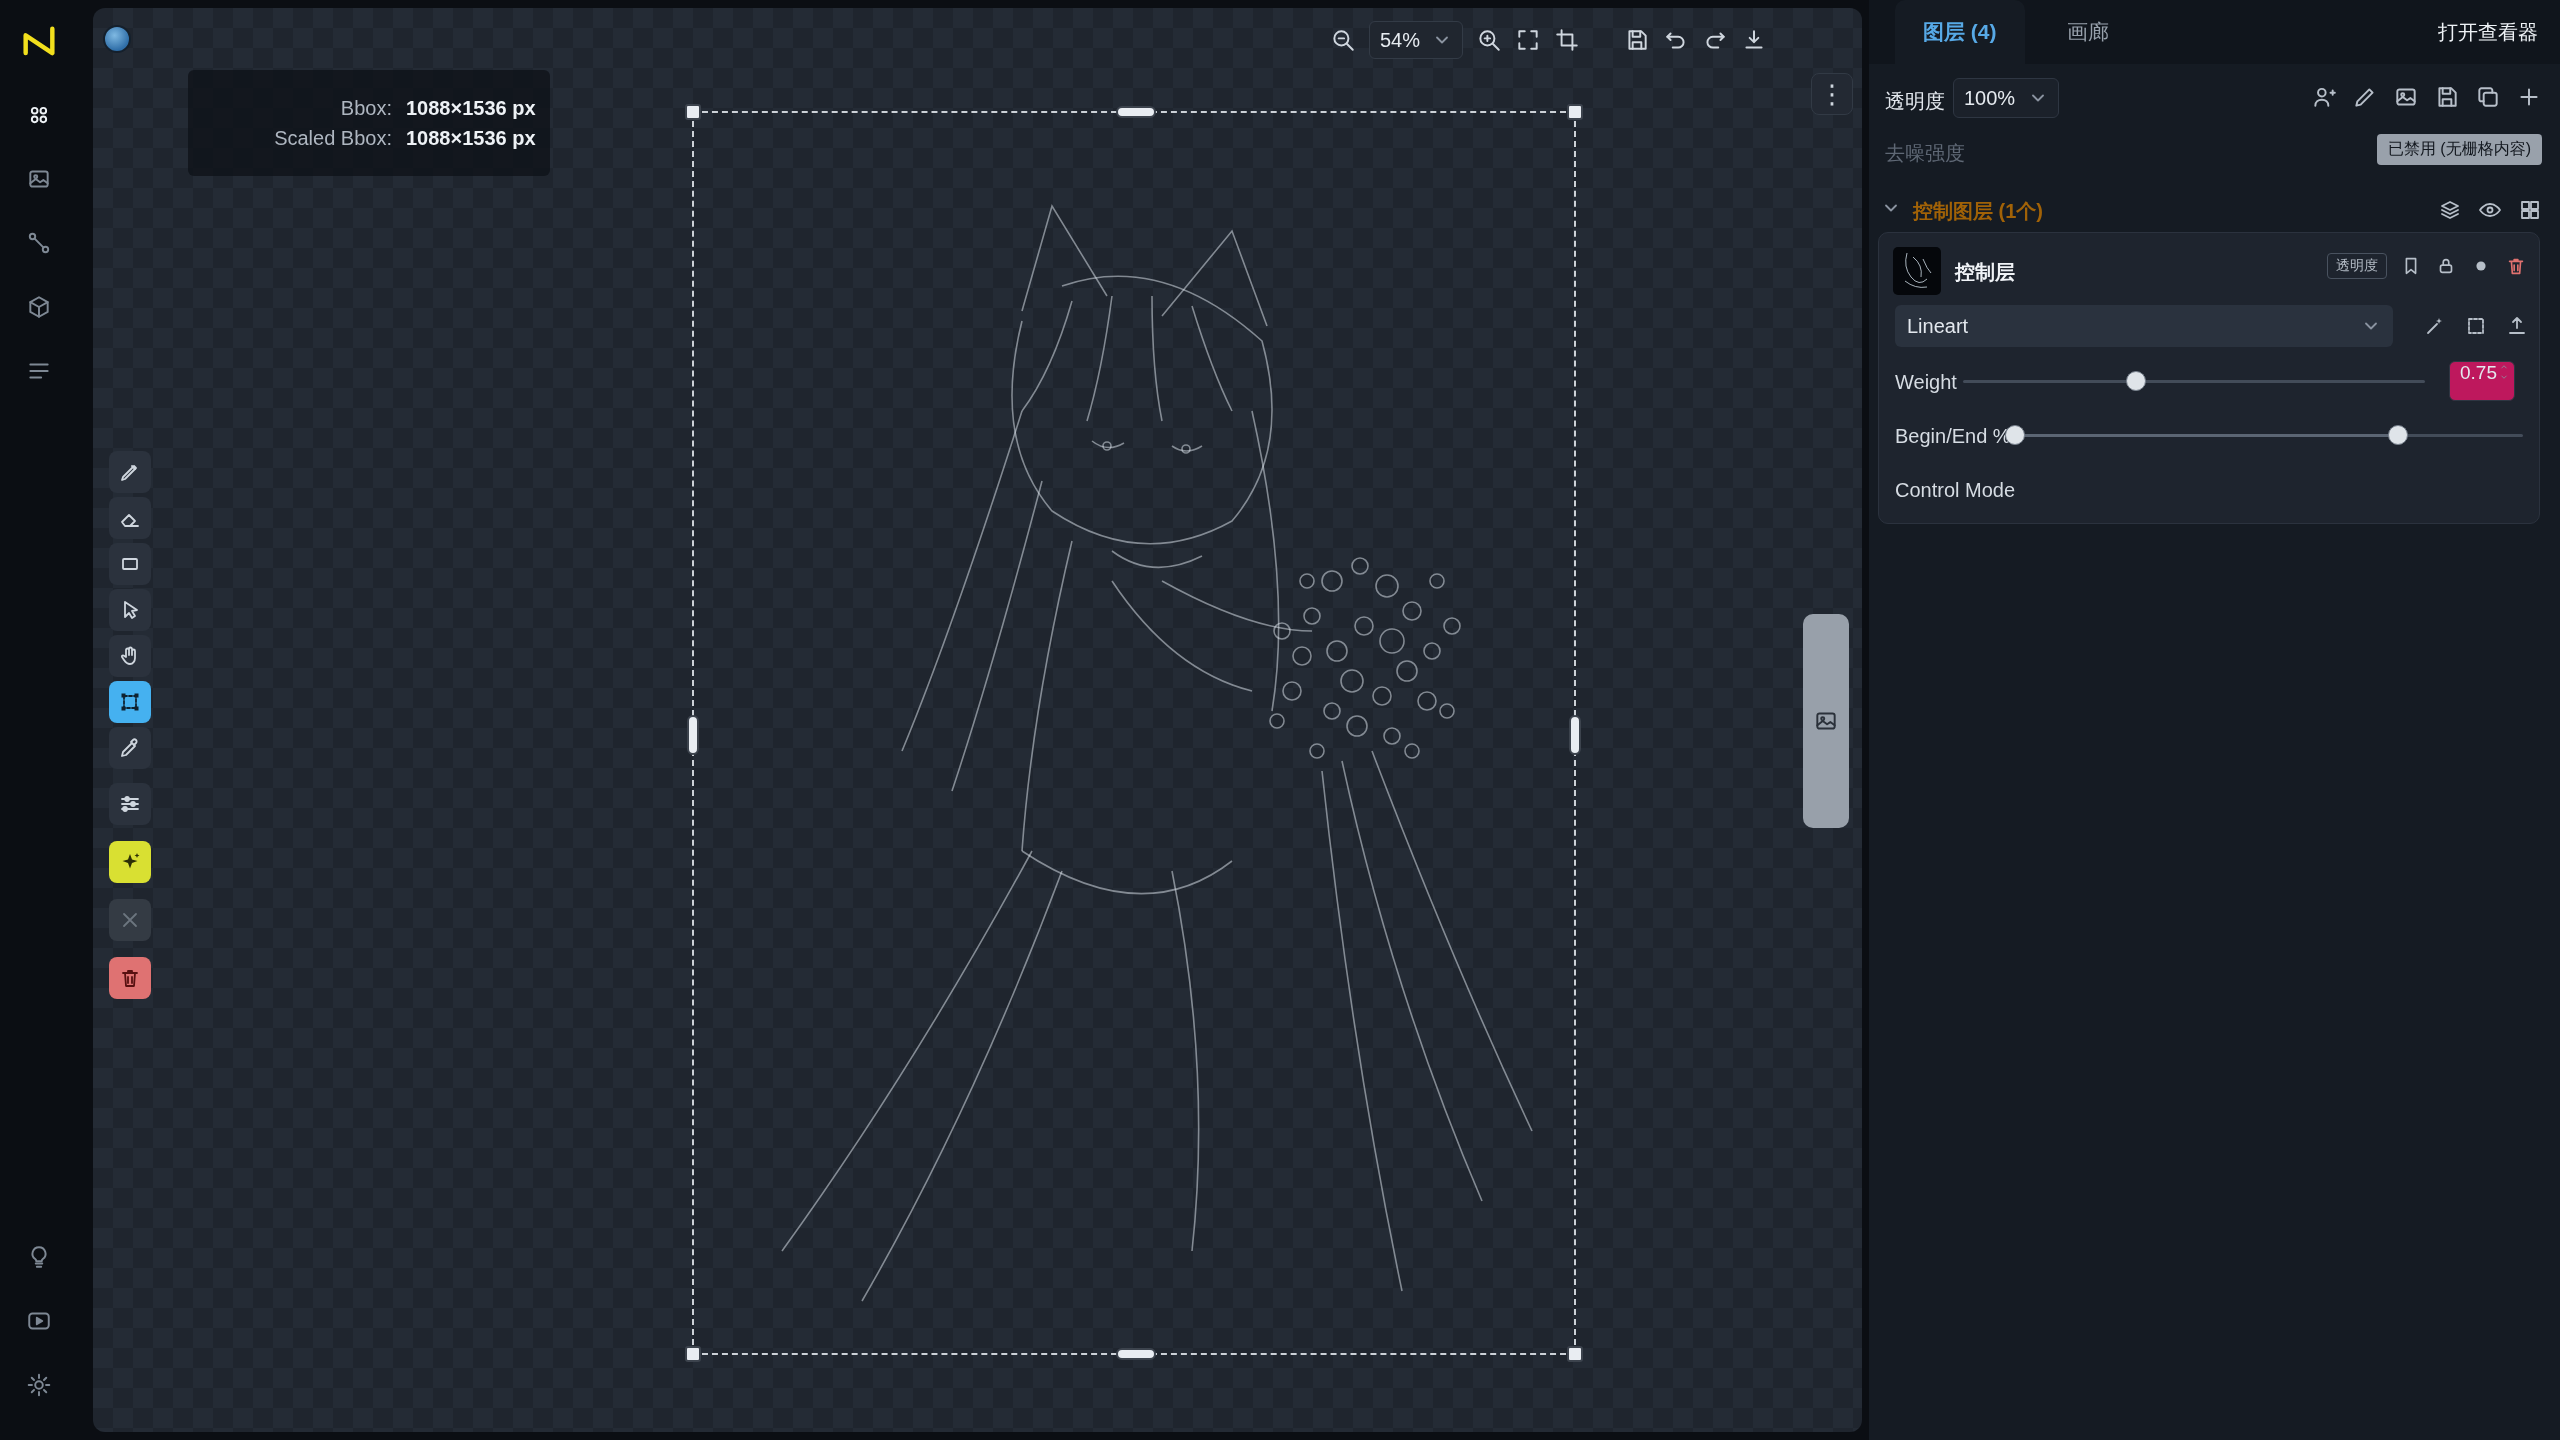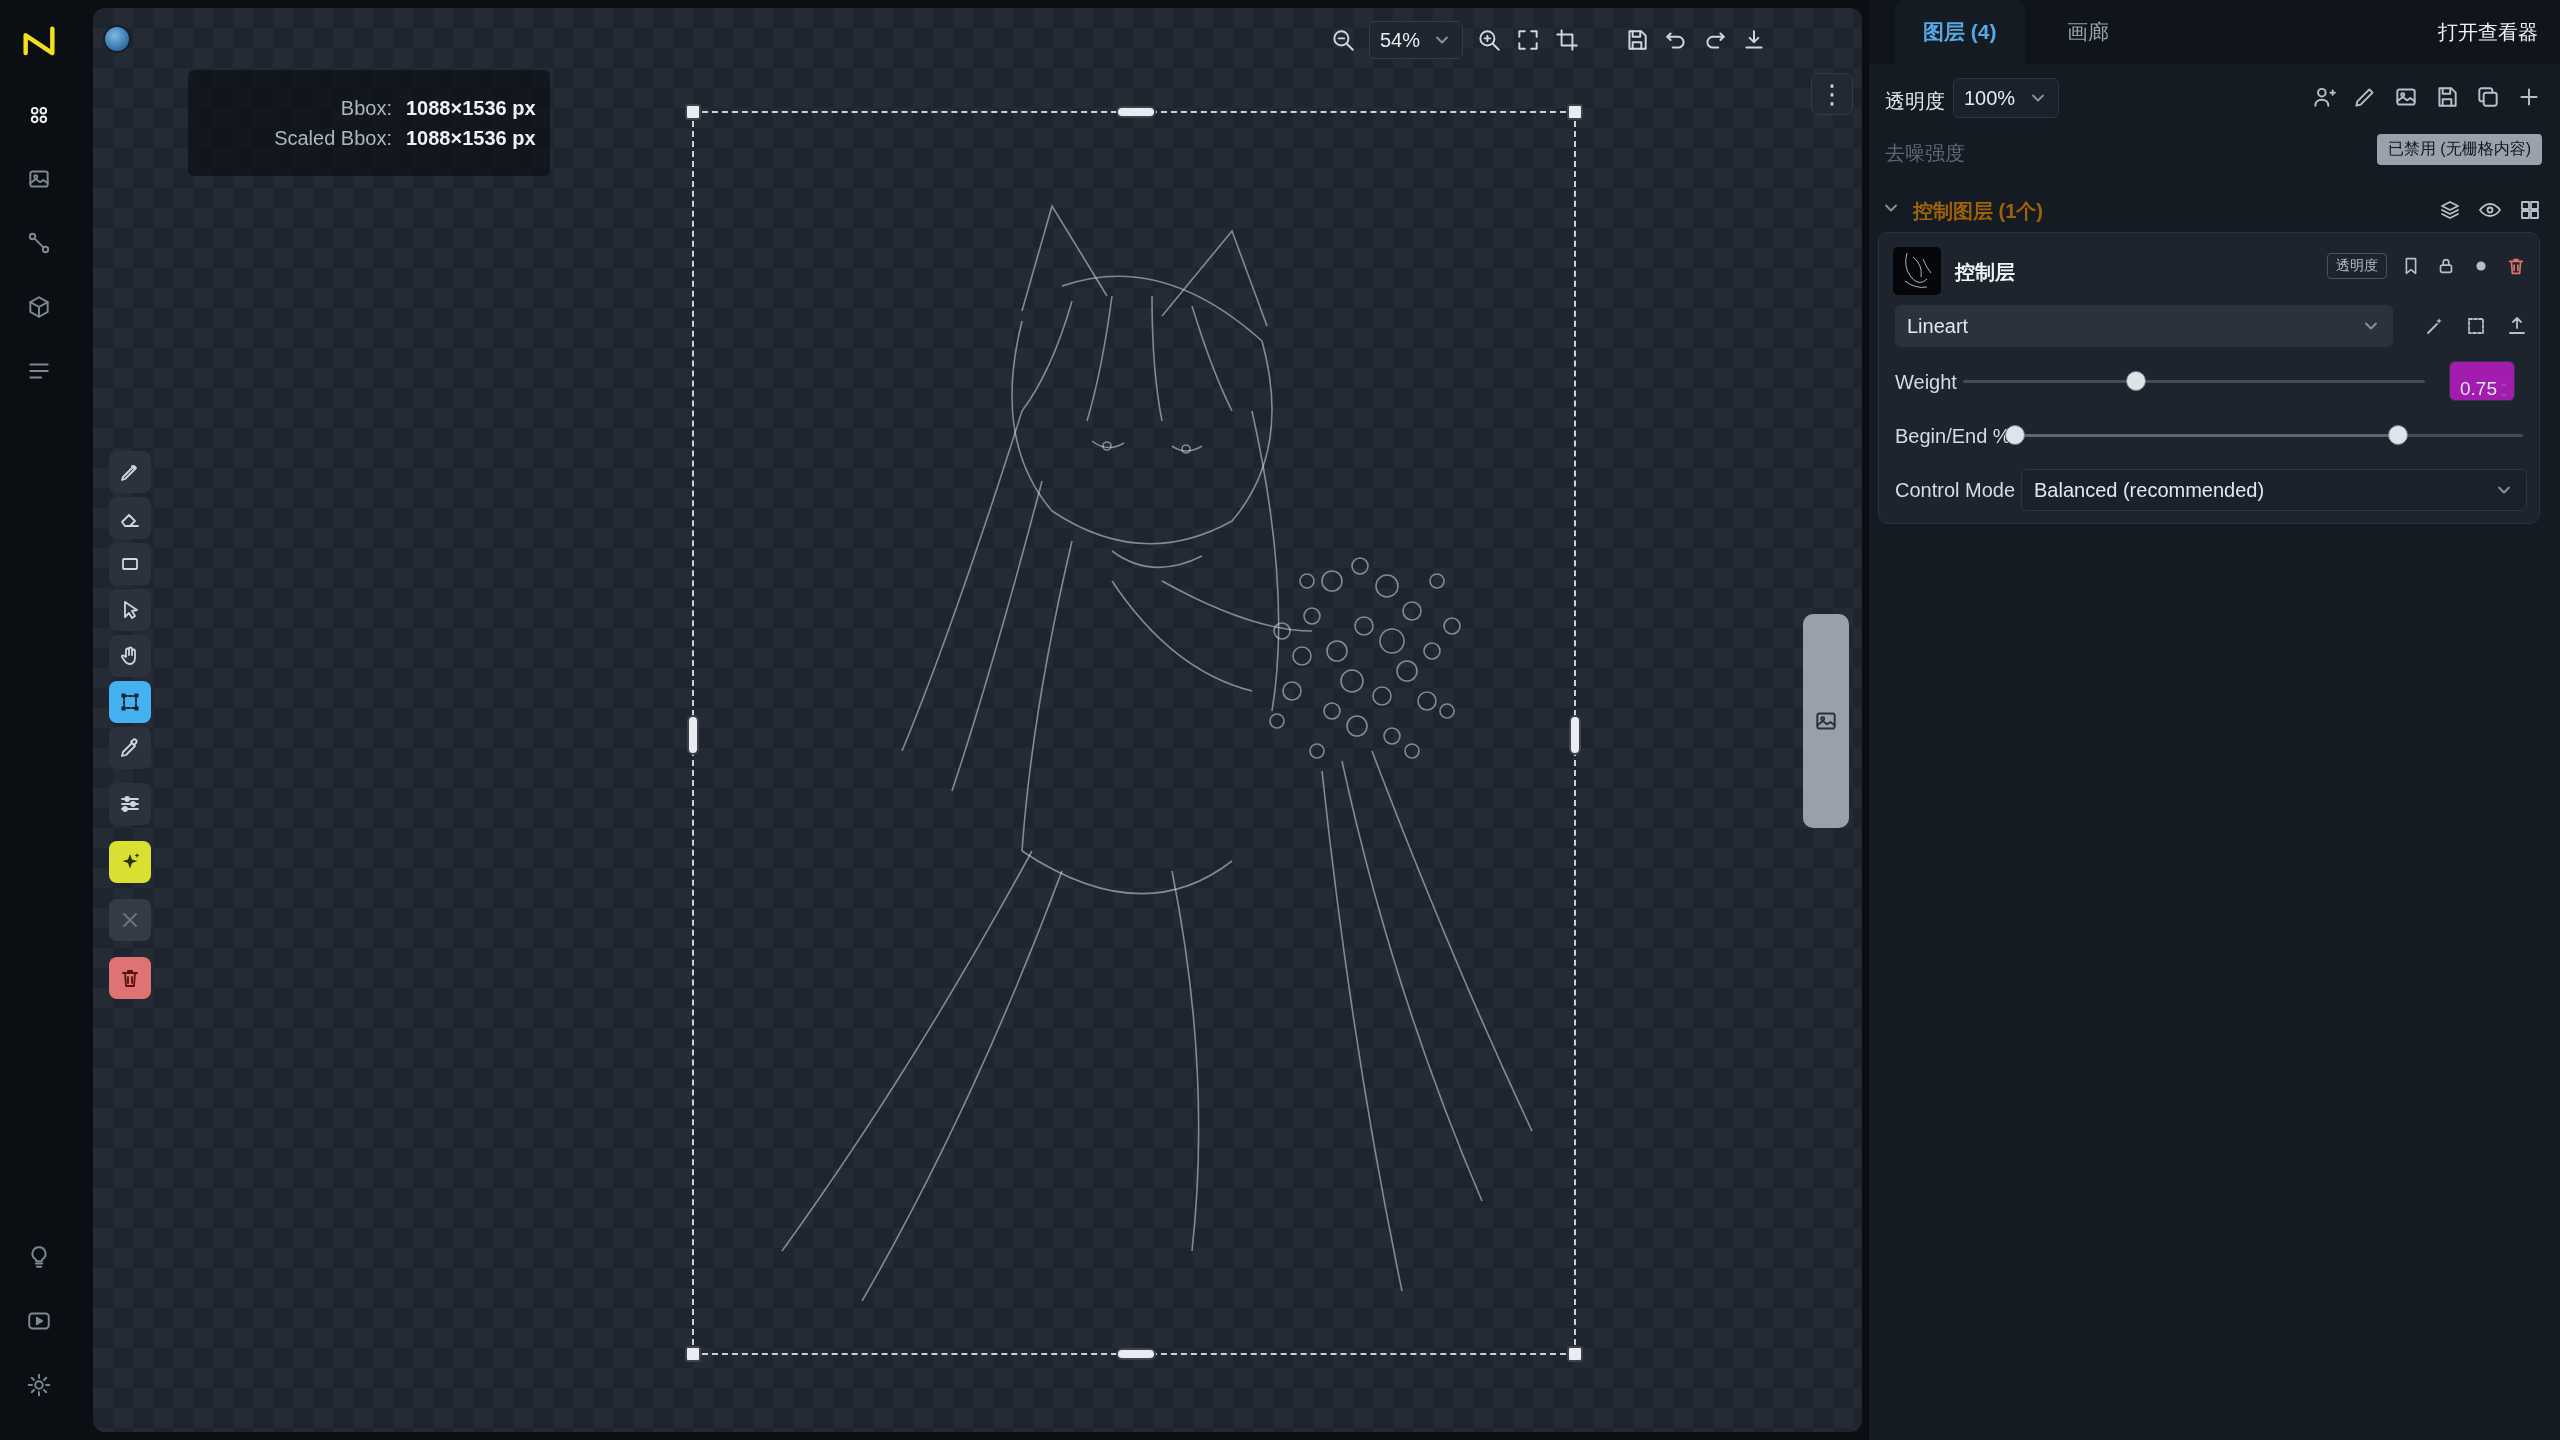--- a/index.html
+++ b/index.html
@@ -92,22 +92,22 @@
      justify-content:space-between;padding:0 12px;box-sizing:border-box;font-size:20px;color:#e3e8ee;cursor:pointer;}
   .model-actions{position:absolute;right:10px;top:81px;display:flex;gap:17px;color:#b7bfc9;}
   .model-actions svg.ic{width:24px;height:24px;cursor:pointer;}
 
   .weight-label{position:absolute;left:16px;top:138px;font-size:20px;color:#d6dce3;}
   .slider{position:absolute;height:20px;cursor:pointer;}
   .slider .track{position:absolute;left:0;right:0;top:9px;height:3px;background:#434c59;border-radius:2px;}
   .slider .seg{position:absolute;top:9px;height:3px;background:#5b6573;border-radius:2px;}
   .slider .knob{position:absolute;top:0;width:20px;height:20px;border-radius:50%;background:#dfe4e9;border:1px solid #77808c;box-sizing:border-box;}
   .weight-slider{left:84px;top:138px;width:462px;}
-  .value-box{position:absolute;left:570px;top:128px;width:66px;height:40px;background:#a21caf;border:1px solid #2e3642;border-radius:6px;
-     box-sizing:border-box;display:flex;align-items:flex-end;}
+  .value-box{position:absolute;left:570px;top:128px;width:66px;height:40px;background:#be185d;border:1px solid #2e3642;border-radius:6px;
+     box-sizing:border-box;display:flex;align-items:flex-start;}
   .value-box .num{flex:1;padding-left:10px;font-size:19px;color:#e3e8ee;}
   .stepper{display:flex;flex-direction:column;align-items:center;justify-content:center;padding-right:5px;color:#8a93a0;}
   .stepper svg{width:14px;height:10px;stroke:currentColor;fill:none;stroke-width:2;cursor:pointer;display:block;}
 
   .be-label{position:absolute;left:16px;top:192px;font-size:20px;color:#d6dce3;}
   .be-slider{left:126px;top:192px;width:518px;}
 
   .cm-label{position:absolute;left:16px;top:246px;font-size:20px;color:#d6dce3;}
   .cm-select{position:absolute;left:142px;top:236px;width:506px;height:42px;background:#1b212a;border:1px solid #2e3642;border-radius:6px;
      display:flex;align-items:center;justify-content:space-between;padding:0 12px;box-sizing:border-box;font-size:20px;color:#e3e8ee;cursor:pointer;}
@@ -530,22 +530,16 @@
 
       <span class="be-label">Begin/End %</span>
       <div class="slider be-slider">
         <div class="track"></div>
         <div class="seg" style="left:10px;width:383px;"></div>
         <div class="knob" style="left:0px;"></div>
         <div class="knob" style="left:383px;"></div>
       </div>
 
       <span class="cm-label">Control Mode</span>
-      <div class="cm-select">
-        <span>Balanced (recommended)</span>
-        <svg class="chev" viewBox="0 0 24 24">
-            <path d="M6 9l6 6 6-6"></path>
-          </svg>
-      </div>
     </div>
   </div>
 
 </div>
 
 </body></html>

